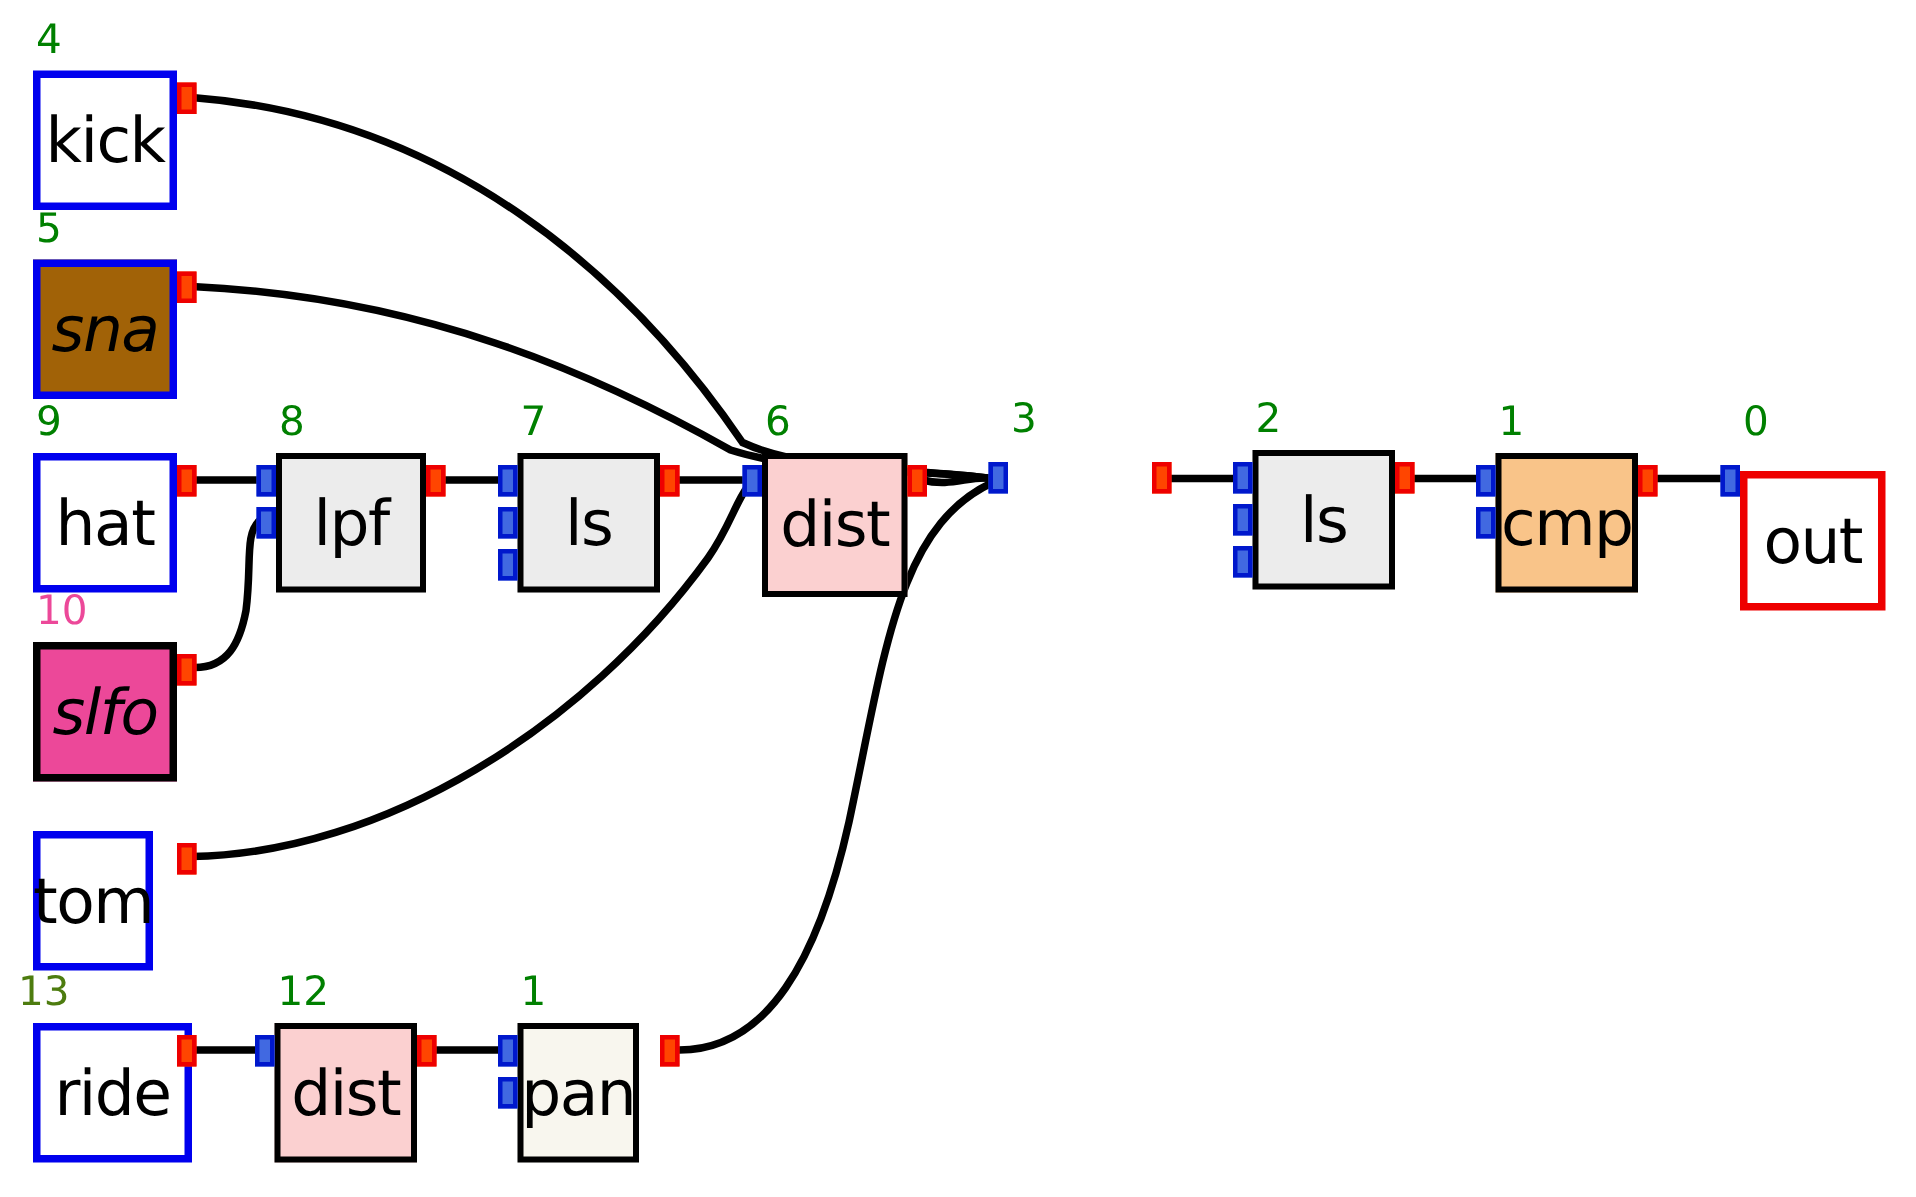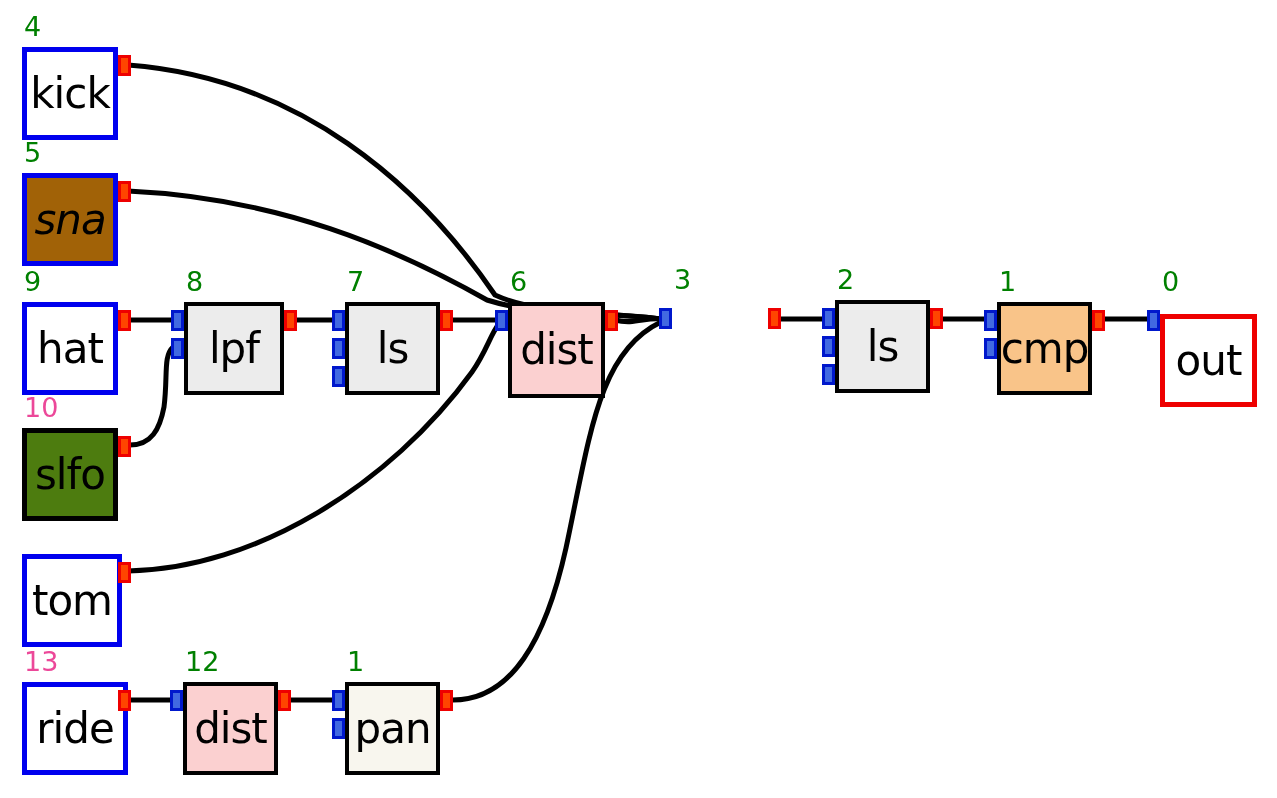--- a/index.html
+++ b/index.html
@@ -50,30 +50,30 @@
     <div class="node" style="left: 22px; top: 173px; width: 96px; height: 93px; border: 5px solid rgb(0, 0, 238); background: #a16207; font-style: italic;">
       <span class="node-label">sna</span>
     </div>
     <div class="port out" style="left: 118px; top: 181px; width: 13px; height: 21px; background: rgb(255, 69, 0); border: 3px solid rgb(238, 0, 0);"></div>
     <div class="num" style="left: 24px; top: 268px; color: rgb(0, 128, 0);">9</div>
     <div class="node" style="left: 22px; top: 302px; width: 96px; height: 93px; border: 5px solid rgb(0, 0, 238); background: rgb(255, 255, 255);">
       <span class="node-label">hat</span>
     </div>
     <div class="port out" style="left: 118px; top: 310px; width: 13px; height: 21px; background: rgb(255, 69, 0); border: 3px solid rgb(238, 0, 0);"></div>
     <div class="num" style="left: 24px; top: 394px; color: #ec4899;">10</div>
-    <div class="node" style="left: 22px; top: 428px; width: 96px; height: 93px; border: 5px solid rgb(0, 0, 0); background: #4d7c0f;">
+    <div class="node" style="left: 22px; top: 428px; width: 96px; height: 93px; border: 5px solid rgb(0, 0, 0); background: #ec4899; font-style: italic;">
       <span class="node-label">slfo</span>
     </div>
     <div class="port out" style="left: 118px; top: 436px; width: 13px; height: 21px; background: rgb(255, 69, 0); border: 3px solid rgb(238, 0, 0);"></div>
     <div class="num" style="left: 24px; top: 490px; color: #3b82f6;">14</div>
-    <div class="node" style="left: 22px; top: 554px; width: 100px; height: 93px; border: 5px solid rgb(0, 0, 238); background: rgb(255, 255, 255);">
+    <div class="node" style="left: 22px; top: 554px; width: 80px; height: 93px; border: 5px solid rgb(0, 0, 238); background: rgb(255, 255, 255);">
       <span class="node-label">tom</span>
     </div>
     <div class="port out" style="left: 118px; top: 562px; width: 13px; height: 21px; background: rgb(255, 69, 0); border: 3px solid rgb(238, 0, 0);"></div>
-    <div class="num" style="left: 24px; top: 648px; color: #ec4899;">13</div>
+    <div class="num" style="left: 12px; top: 648px; color: #4d7c0f;">13</div>
     <div class="node" style="left: 22px; top: 682px; width: 106px; height: 93px; border: 5px solid rgb(0, 0, 238); background: rgb(255, 255, 255);">
       <span class="node-label">ride</span>
     </div>
     <div class="port out" style="left: 118px; top: 690px; width: 13px; height: 21px; background: rgb(255, 69, 0); border: 3px solid rgb(238, 0, 0);"></div>
     <div class="num" style="left: 186px; top: 268px; color: rgb(0, 128, 0);">8</div>
     <div class="node" style="left: 184px; top: 302px; width: 100px; height: 93px; border: 4px solid rgb(0, 0, 0); background: rgb(236, 236, 236);">
       <span class="node-label">lpf</span>
     </div>
     <div class="port in" style="left: 171px; top: 310px; width: 13px; height: 21px; background: rgb(65, 105, 225); border: 3px solid rgb(0, 24, 204);"></div>
     <div class="port in" style="left: 171px; top: 338px; width: 13px; height: 21px; background: rgb(65, 105, 225); border: 3px solid rgb(0, 24, 204);"></div>
@@ -115,19 +115,19 @@
       <span class="node-label">out</span>
     </div>
     <div class="port in" style="left: 1147px; top: 310px; width: 13px; height: 21px; background: rgb(65, 105, 225); border: 3px solid rgb(0, 24, 204);"></div>
     <div class="num" style="left: 185px; top: 648px; color: rgb(0, 128, 0);">12</div>
     <div class="node" style="left: 183px; top: 682px; width: 95px; height: 93px; border: 4px solid rgb(0, 0, 0); background: rgb(251, 208, 208);">
       <span class="node-label">dist</span>
     </div>
     <div class="port in" style="left: 170px; top: 690px; width: 13px; height: 21px; background: rgb(65, 105, 225); border: 3px solid rgb(0, 24, 204);"></div>
     <div class="port out" style="left: 278px; top: 690px; width: 13px; height: 21px; background: rgb(255, 69, 0); border: 3px solid rgb(238, 0, 0);"></div>
     <div class="num" style="left: 347px; top: 648px; color: rgb(0, 128, 0);">1</div>
-    <div class="node" style="left: 345px; top: 682px; width: 95px; height: 93px; border: 4px solid rgb(0, 0, 0); background: rgb(248, 246, 238);">
+    <div class="node" style="left: 345px; top: 682px; width: 81px; height: 93px; border: 4px solid rgb(0, 0, 0); background: rgb(248, 246, 238);">
       <span class="node-label">pan</span>
     </div>
     <div class="port in" style="left: 332px; top: 690px; width: 13px; height: 21px; background: rgb(65, 105, 225); border: 3px solid rgb(0, 24, 204);"></div>
     <div class="port in" style="left: 332px; top: 718px; width: 13px; height: 21px; background: rgb(65, 105, 225); border: 3px solid rgb(0, 24, 204);"></div>
     <div class="port out" style="left: 440px; top: 690px; width: 13px; height: 21px; background: rgb(255, 69, 0); border: 3px solid rgb(238, 0, 0);"></div>
   </div>
 
 </body></html>

